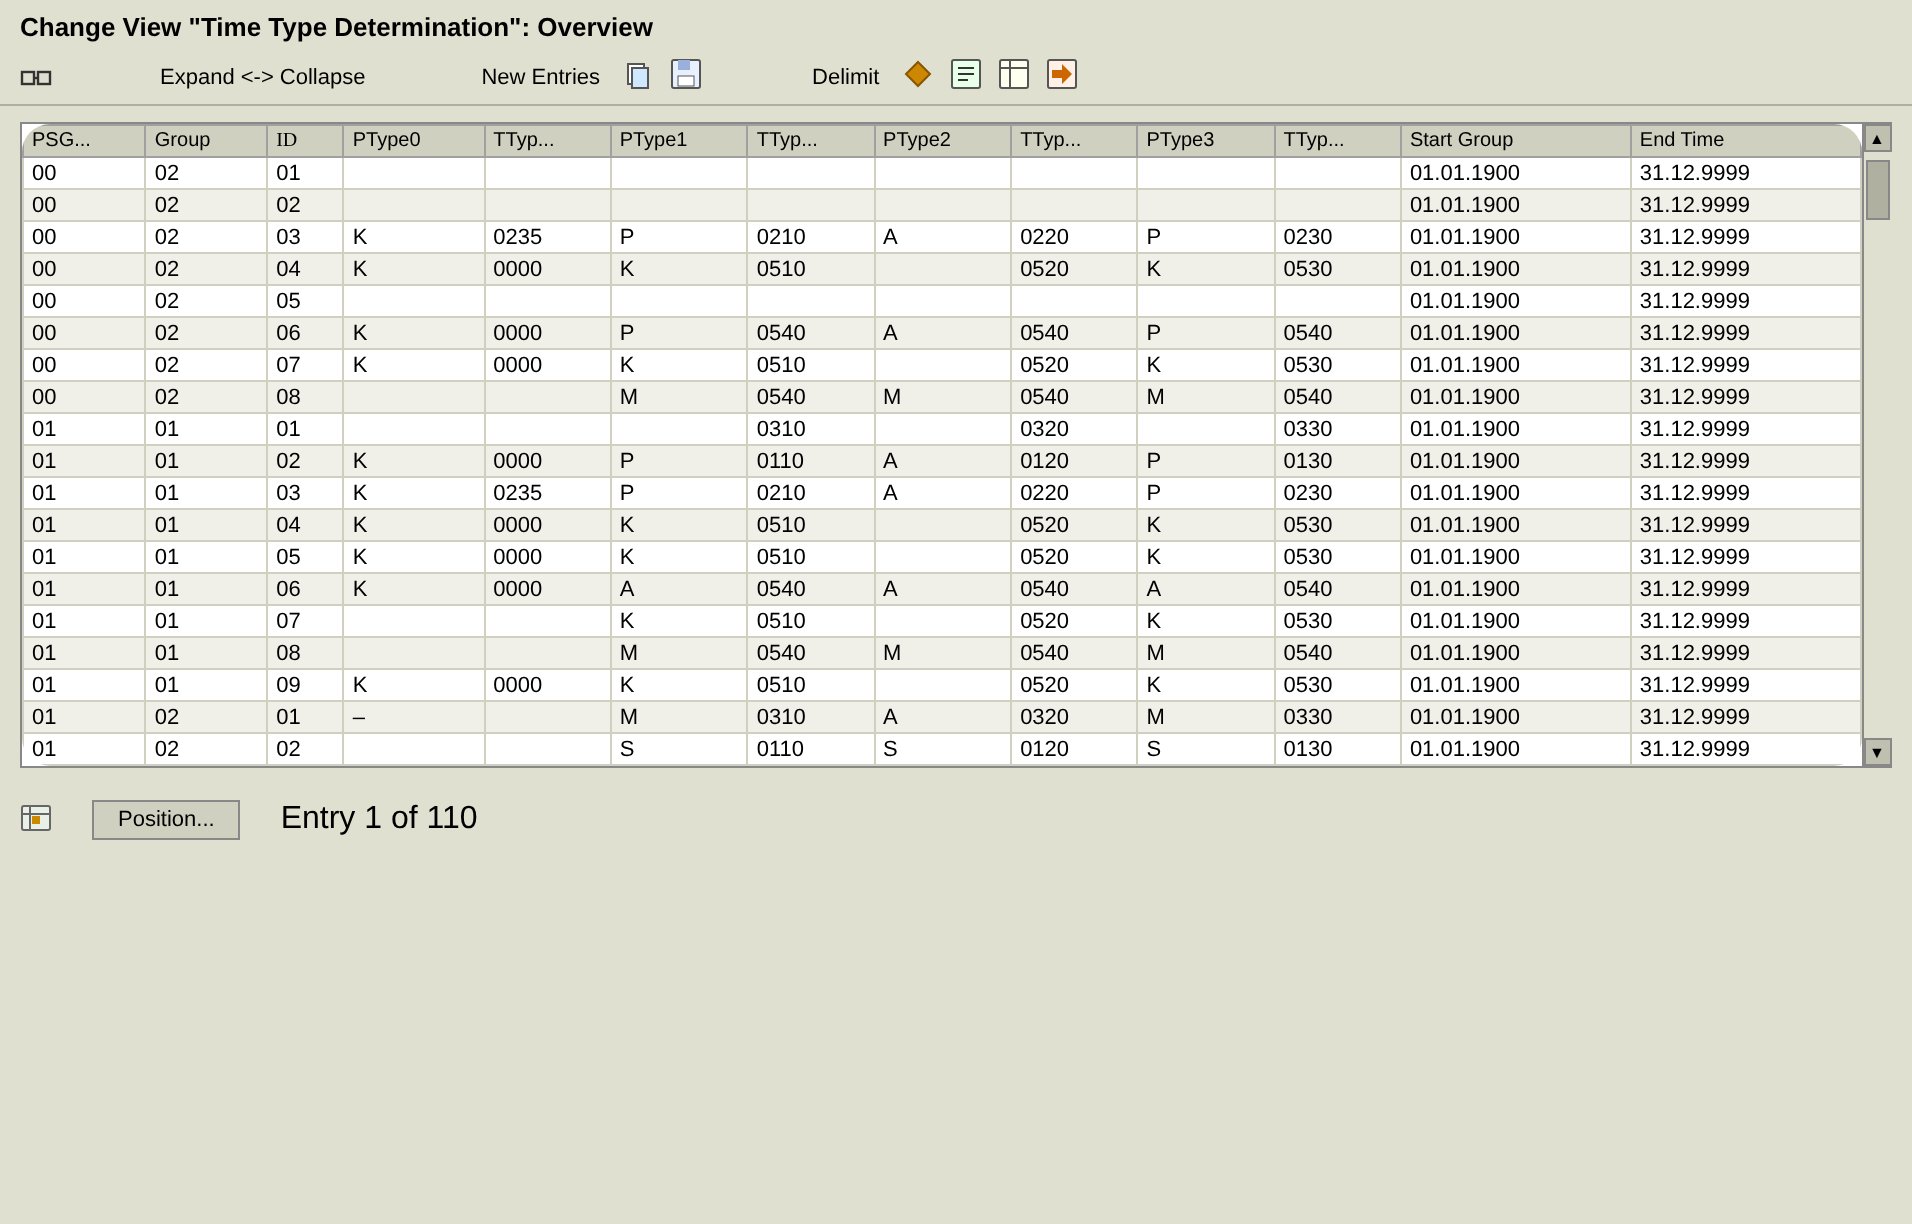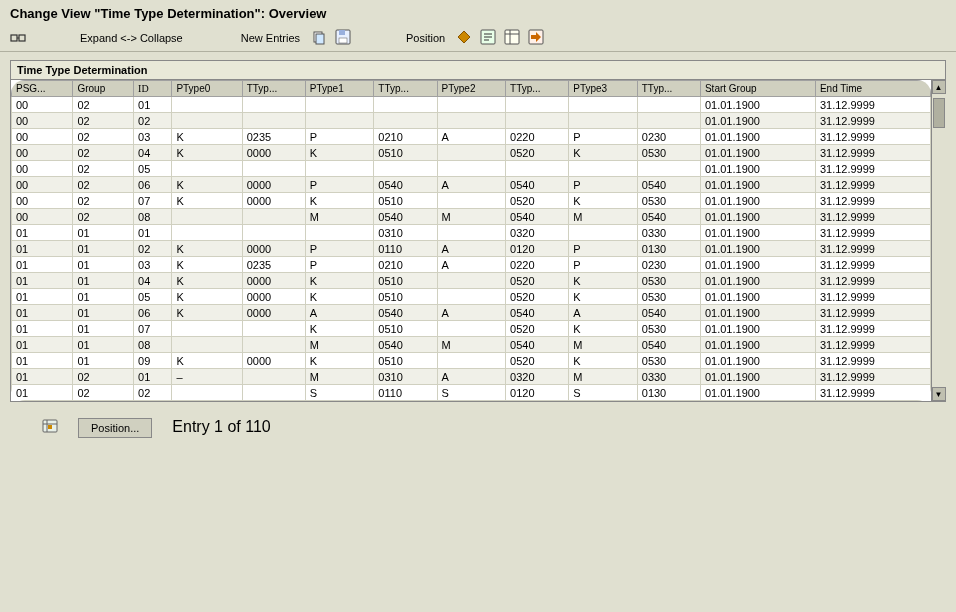--- a/index.html
+++ b/index.html
@@ -121,22 +121,22 @@
       height: 30px;
       background: #b0b0a0;
       border: 1px solid #888;
       position: absolute;
       top: 4px;
       left: 1px;
     }
     .bottom-bar {
       padding: 8px 10px;
       display: flex;
+      align-items: center;
       gap: 20px;
-      margin-left: 32px;
     }
     .position-btn {
       display: flex;
       align-items: center;
       gap: 4px;
       background: #d0d0c0;
       border: 1px solid #888;
       padding: 3px 12px;
       cursor: pointer;
       font-size: 11px;
@@ -189,21 +189,21 @@
       </svg>
   </span>
   <span style="cursor:pointer;margin:0 1px;">
     <svg width="16" height="16" viewBox="0 0 16 16">
         <rect x="1" y="1" width="14" height="14" rx="1" fill="#e8f0ff" stroke="#555" stroke-width="1"></rect>
         <rect x="4" y="1" width="6" height="5" fill="#99b0dd" stroke="none"></rect>
         <rect x="4" y="9" width="8" height="5" fill="#fff" stroke="#555" stroke-width="0.5"></rect>
       </svg>
   </span>
   <button class="toolbar-btn">
-    <span>Position</span>
+    <span>Delimit</span>
   </button>
   <span style="margin:0 1px;">
     <svg width="16" height="16" viewBox="0 0 16 16">
         <polygon points="8,2 14,8 8,14 2,8" fill="#cc8800" stroke="#885500" stroke-width="1"></polygon>
       </svg>
   </span>
   <span style="cursor:pointer;margin:0 1px;">
     <svg width="16" height="16" viewBox="0 0 16 16">
         <rect x="1" y="1" width="14" height="14" rx="1" fill="#e8ffe8" stroke="#555" stroke-width="1"></rect>
         <line x1="4" y1="5" x2="12" y2="5" stroke="#333" stroke-width="1"></line>
@@ -221,21 +221,20 @@
   <span style="cursor:pointer;margin:0 1px;">
     <svg width="16" height="16" viewBox="0 0 16 16">
         <rect x="1" y="1" width="14" height="14" rx="1" fill="#fff0e8" stroke="#555" stroke-width="1"></rect>
         <polygon points="8,3 13,8 8,13 8,10 3,10 3,6 8,6" fill="#cc6600" stroke="none"></polygon>
       </svg>
   </span>
 </div>
 
 <div class="main-content">
   <div class="table-container">
-    <div class="table-header-label">Time Type Determination</div>
     <div class="scrollbar-area">
       <div class="table-scroll-wrapper">
         <table class="data-table">
           <thead>
             <tr>
               <th class="col-psg">PSG...</th>
               <th class="col-group">Group</th>
               <th class="col-id">ID</th>
               <th class="col-ptype0">PType0</th>
               <th class="col-ttyp1">TTyp...</th>

